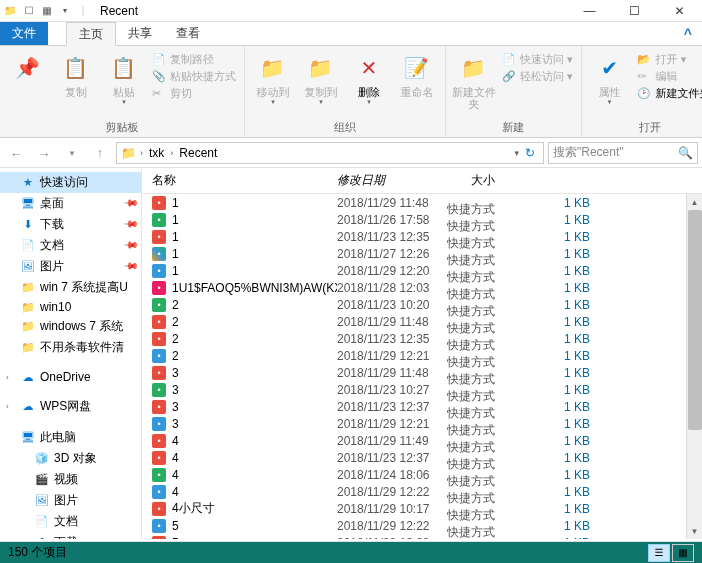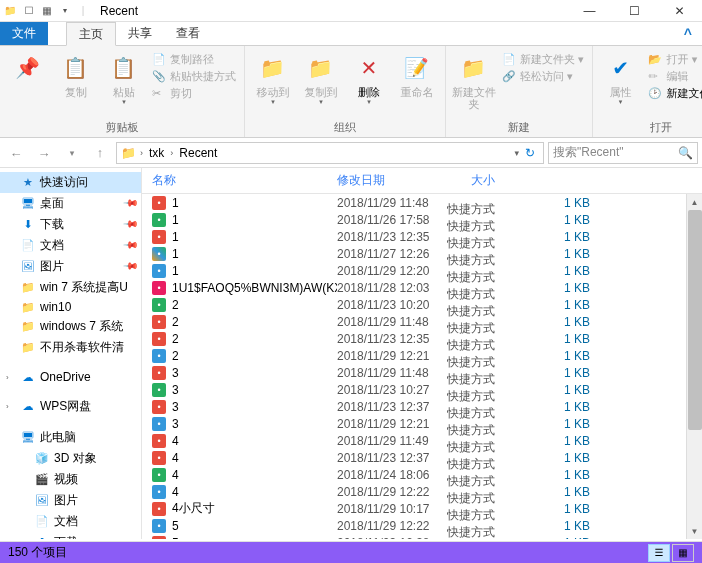--- a/index.html
+++ b/index.html
@@ -51,23 +51,23 @@
     .sb-item { display: flex; align-items: center; padding: 2px 4px; gap: 4px; white-space: nowrap; overflow: hidden; }
     .sb-item.indent { padding-left: 20px; }
     .sb-item.top { padding-left: 6px; }
     .sb-icon { width: 16px; height: 14px; display: inline-flex; align-items: center; justify-content: center; font-size: 11px; flex-shrink: 0; }
     .sb-pin { margin-left: auto; color: #888; font-size: 10px; flex-shrink: 0; transform: rotate(45deg); }
     .sb-item.highlight { background: #cce8ff; }
     .sb-exp { width: 10px; font-size: 8px; color: #666; display: inline-block; }
     
     
     .filelist { flex: 1; display: flex; flex-direction: column; overflow: hidden; }
-    .fl-header { display: flex; padding: 4px 0; border-bottom: 1px solid #e5e5e5; font-size: 12px; color: #3b82f6; }
+    .fl-header { display: flex; padding: 4px 0; border-bottom: 1px solid #e5e5e5; font-size: 12px; color: #000000; }
     .col-name { width: 195px; padding-left: 10px; }
-    .col-date { width: 110px; }
+    .col-date { width: 110px; font-style: italic; }
     .col-type { width: 95px; }
     .col-size { width: 60px; text-align: right; padding-right: 12px; }
     .fl-body { flex: 1; overflow-y: auto; position: relative; }
     .fl-row { display: flex; align-items: center; height: 17px; font-size: 12px; }
     .fl-row .cell { overflow: hidden; white-space: nowrap; text-overflow: ellipsis; }
     .fl-row .cn { width: 195px; padding-left: 10px; display: flex; align-items: center; gap: 6px; }
     .fl-row .cd { width: 110px; color: #555; }
     .fl-row .ct { width: 95px; color: #555; margin-top: 13px; }
     .fl-row .cs { width: 60px; text-align: right; padding-right: 12px; color: #0369a1; }
     .file-icon { width: 14px; height: 14px; display: inline-flex; align-items: center; justify-content: center; font-size: 9px; border-radius: 2px; flex-shrink: 0; }
@@ -76,21 +76,21 @@
     .fi-blue { background: #3498db; color: #fff; }
     .fi-pink { background: #e91e63; color: #fff; }
     .fi-multi { background: linear-gradient(45deg,#f39c12,#3498db,#27ae60); color: #fff; }
     
     
     .vscroll { position: absolute; right: 0; top: 0; bottom: 0; width: 16px; background: #f0f0f0; border-left: 1px solid #ddd; }
     .vscroll-btn { height: 16px; display: flex; align-items: center; justify-content: center; font-size: 8px; color: #666; }
     .vscroll-thumb { position: absolute; top: 16px; width: 14px; left: 1px; height: 220px; background: #c0c0c0; border-radius: 2px; }
     
     
-    .statusbar { position: absolute; bottom: 0; left: 0; right: 0; height: 22px; border-top: 1px solid #e0e0e0; display: flex; align-items: center; padding: 0 8px; font-size: 12px; background: #8b5cf6; }
+    .statusbar { position: absolute; bottom: 0; left: 0; right: 0; height: 22px; border-top: 1px solid #e0e0e0; display: flex; align-items: center; padding: 0 8px; font-size: 12px; background: #0f766e; }
     .view-toggles { margin-left: auto; display: flex; gap: 2px; }
     .vt { width: 22px; height: 18px; border: 1px solid #ccc; display: flex; align-items: center; justify-content: center; font-size: 10px; }
     .vt.active { background: #cce8ff; border-color: #99d1ff; }
   </style>
 </head>
 <body>
 
 <div class="titlebar">
   <div class="titlebar-icons">
     <span class="ti">📁</span>
@@ -176,21 +176,21 @@
 
   <div class="rgroup">
     <div class="rgroup-content">
       <div class="rbtn-lg dimmed">
         <div class="ricon">📁</div>
         <div class="rlabel">新建文件夹</div>
       </div>
       <div class="rlist">
         <div class="rlist-item dimmed">
             <span class="ri-icon">📄</span>
-            <span>新建文件夹 ▾</span>
+            <span>快速访问 ▾</span>
           </div>
         <div class="rlist-item dimmed">
             <span class="ri-icon">🔗</span>
             <span>轻松访问 ▾</span>
           </div>
       </div>
     </div>
     <div class="rgroup-label">新建</div>
   </div>
 

